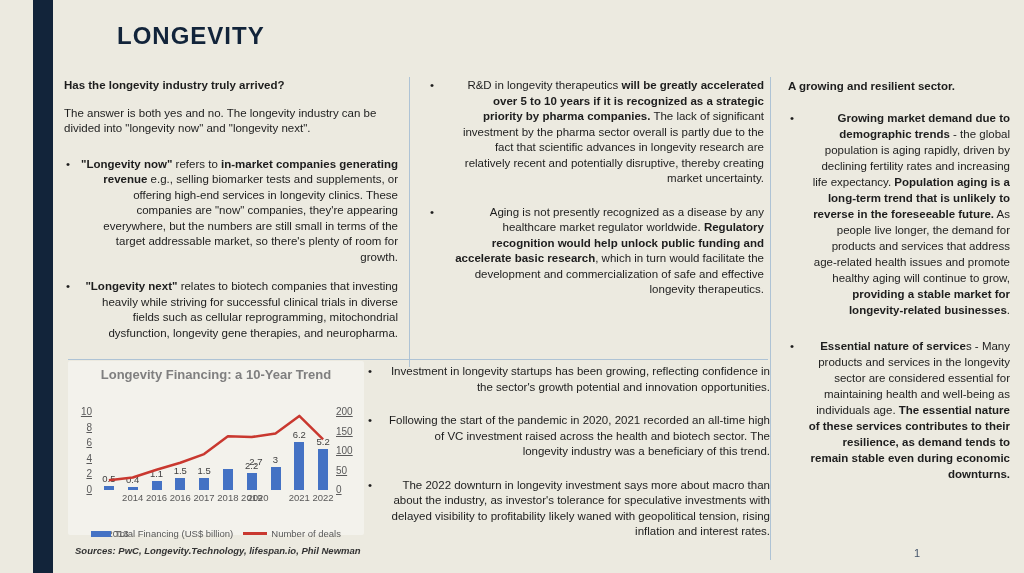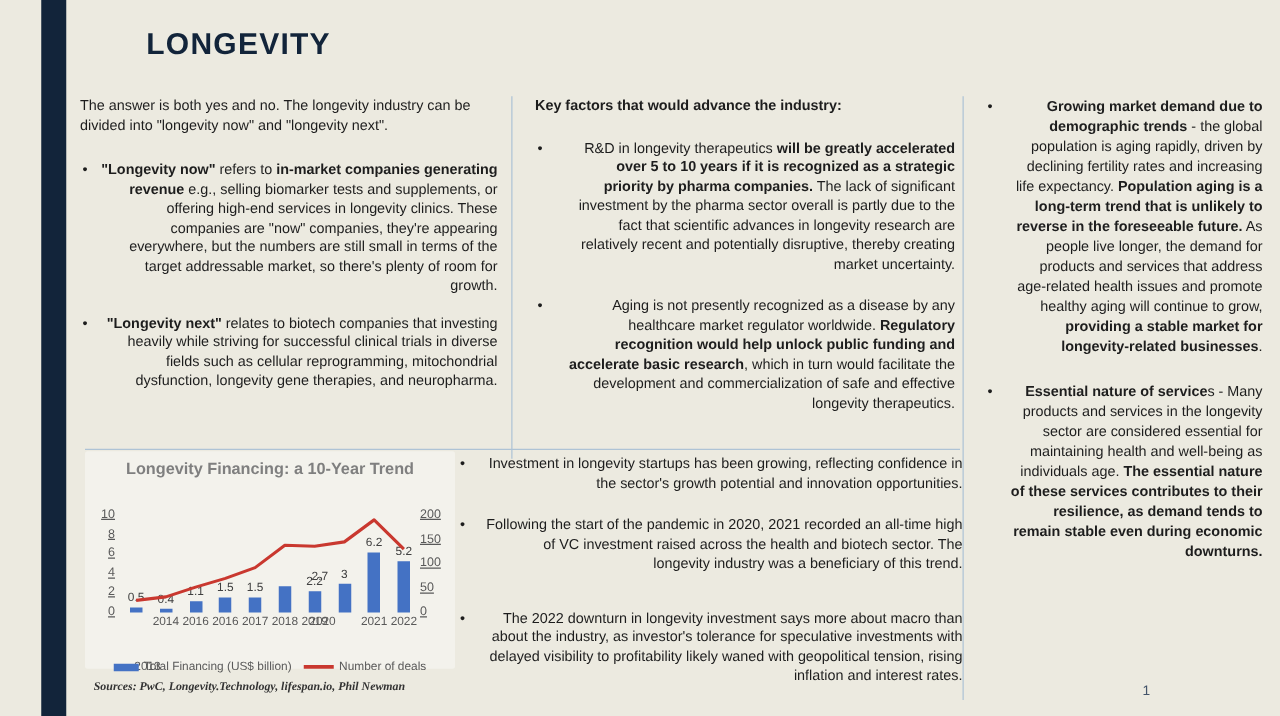--- a/index.html
+++ b/index.html
@@ -21,59 +21,60 @@
   .ytick.l{left:0;width:24px;text-align:right;}
   .ytick.r{left:268px;width:28px;text-align:left;}
   .bar{position:absolute;background:#4472C4;}
   .bar-label{position:absolute;width:28px;text-align:center;font-size:9.5px;color:#404040;}
   .xtick{position:absolute;width:26px;text-align:center;font-size:9.5px;color:#595959;top:131px;}
   .chart-line-svg{position:absolute;left:0;top:0;}
   .legend{position:absolute;left:0;top:151px;width:296px;display:flex;justify-content:center;align-items:center;gap:10px;font-size:9.5px;color:#595959;}
   .legend-item{display:flex;align-items:center;gap:4px;margin-top:16px;}
   .swatch-bar{width:20px;height:6px;background:#4472C4;}
   .swatch-line{width:24px;height:3px;background:#C9382F;}
-  .sources{position:absolute;left:75px;top:545px;font-size:9.5px;font-style:italic;font-weight:bold;color:#333333;font-family:Liberation Serif, serif;}
+  .sources{position:absolute;left:75px;top:545px;font-size:9.5px;font-style:italic;font-weight:bold;color:#333333;}
   .page-num{position:absolute;left:905px;top:547px;width:24px;text-align:center;font-size:11px;color:#44546A;}
 </style>
 </head>
 <body>
 
 <div class="slide">
 
   <div class="accent-bar"></div>
 
   <div class="page-title">LONGEVITY</div>
 
   <div class="col" style="left:64px;top:78px;width:334px;">
+    <p class="col-h">Has the longevity industry truly arrived?</p>
     <p class="intro">The answer is both yes and no. The longevity industry can be divided into "longevity now" and "longevity next".</p>
     <div>
         <div class="bullet"><span class="b">"Longevity now"</span><span> refers to </span><span class="b">in-market companies generating revenue</span><span> e.g., selling biomarker tests and supplements, or offering high-end services in longevity clinics. These companies are "now" companies, they're appearing everywhere, but the numbers are still small in terms of the target addressable market, so there's plenty of room for growth.</span></div>
         <div class="bullet"><span class="b">"Longevity next"</span><span> relates to biotech companies that investing heavily while striving for successful clinical trials in diverse fields such as cellular reprogramming, mitochondrial dysfunction, longevity gene therapies, and neuropharma.</span></div>
       </div>
   </div>
 
   <div class="col" style="left:428px;top:78px;width:336px;">
-    <p class="col-h" style="margin-bottom:18px;">Key factors that would advance the industry:</p>
     <div>
         <div class="bullet" style="margin-bottom: 18px; padding-left: 24px;"><span>R&amp;D in longevity therapeutics </span><span class="b">will be greatly accelerated over 5 to 10 years if it is recognized as a strategic priority by pharma companies.</span><span> The lack of significant investment by the pharma sector overall is partly due to the fact that scientific advances in longevity research are relatively recent and potentially disruptive, thereby creating market uncertainty.</span></div>
         <div class="bullet" style="margin-bottom: 18px; padding-left: 24px;"><span>Aging is not presently recognized as a disease by any healthcare market regulator worldwide. </span><span class="b">Regulatory recognition would help unlock public funding and accelerate basic research</span><span>, which in turn would facilitate the development and commercialization of safe and effective longevity therapeutics.</span></div>
       </div>
   </div>
 
   <div class="col" style="left:788px;top:78px;width:222px;line-height:16px;">
+    <p class="col-h" style="margin-bottom:16px;">A growing and resilient sector.</p>
     <div>
         <div class="bullet" style="margin-bottom: 20px; padding-left: 18px;"><span class="b">Growing market demand due to demographic trends</span><span> - the global population is aging rapidly, driven by declining fertility rates and increasing life expectancy. </span><span class="b">Population aging is a long-term trend that is unlikely to reverse in the foreseeable future.</span><span> As people live longer, the demand for products and services that address age-related health issues and promote healthy aging will continue to grow, </span><span class="b">providing a stable market for longevity-related businesses</span><span>.</span></div>
         <div class="bullet" style="margin-bottom: 20px; padding-left: 18px;"><span class="b">Essential nature of service</span><span>s - Many products and services in the longevity sector are considered essential for maintaining health and well-being as individuals age. </span><span class="b">The essential nature of these services contributes to their resilience, as demand tends to remain stable even during economic downturns.</span></div>
       </div>
   </div>
 
   <div class="col" style="left:366px;top:364px;width:404px;">
     <div>
         <div class="bullet" style="margin-bottom: 18px; padding-left: 22px;"><span>Investment in longevity startups has been growing, reflecting confidence in the sector's growth potential and innovation opportunities.</span></div>
-        <div class="bullet" style="margin-bottom: 28px; padding-left: 22px;"><span>Following the start of the pandemic in 2020, 2021 recorded an all-time high of VC investment raised across the health and biotech sector. The longevity industry was a beneficiary of this trend.</span></div>
+        <div class="bullet" style="margin-bottom: 18px; padding-left: 22px;"><span>Following the start of the pandemic in 2020, 2021 recorded an all-time high of VC investment raised across the health and biotech sector. The longevity industry was a beneficiary of this trend.</span></div>
         <div class="bullet" style="margin-bottom: 18px; padding-left: 22px;"><span>The 2022 downturn in longevity investment says more about macro than about the industry, as investor's tolerance for speculative investments with delayed visibility to profitability likely waned with geopolitical tension, rising inflation and interest rates.</span></div>
       </div>
   </div>
 
   <div class="vdiv" style="left:409px;top:77px;height:290px;"></div>
   <div class="vdiv" style="left:770px;top:77px;height:483px;"></div>
   <div class="hdiv" style="left:68px;top:359px;width:700px;"></div>
 
   <div class="chart-panel">
     <div class="chart-title">Longevity Financing: a 10-Year Trend</div>

